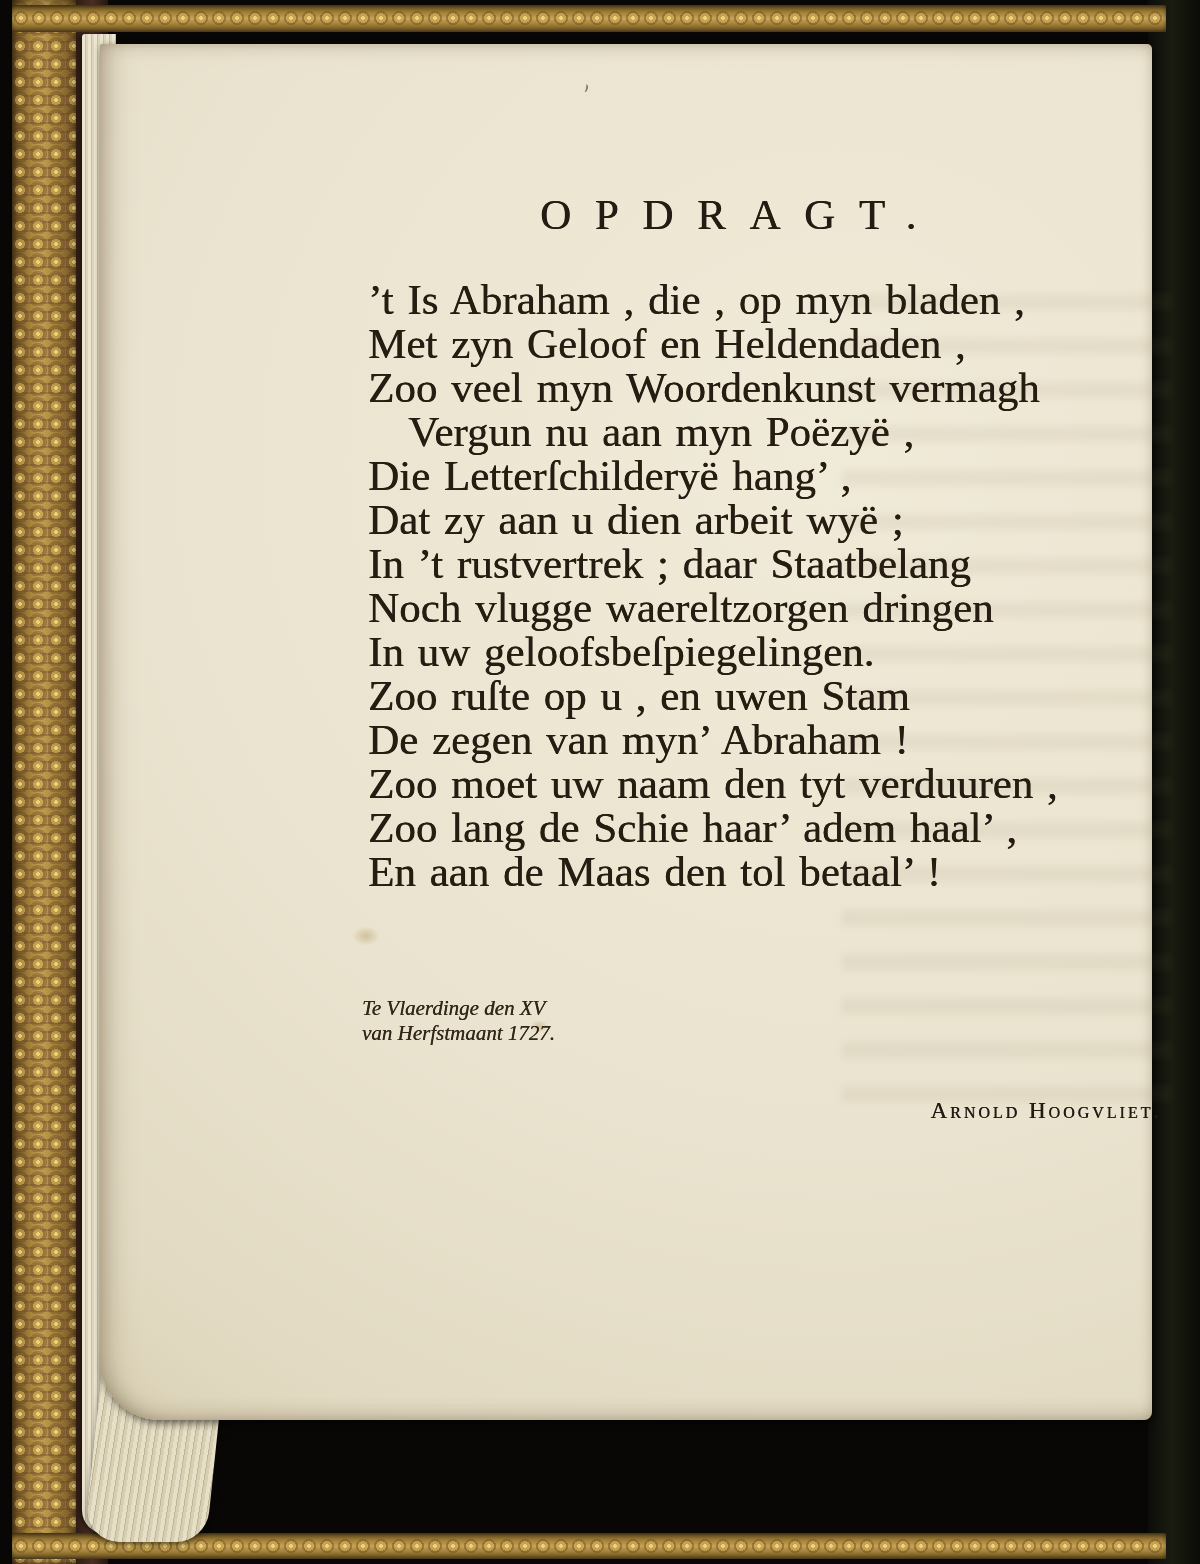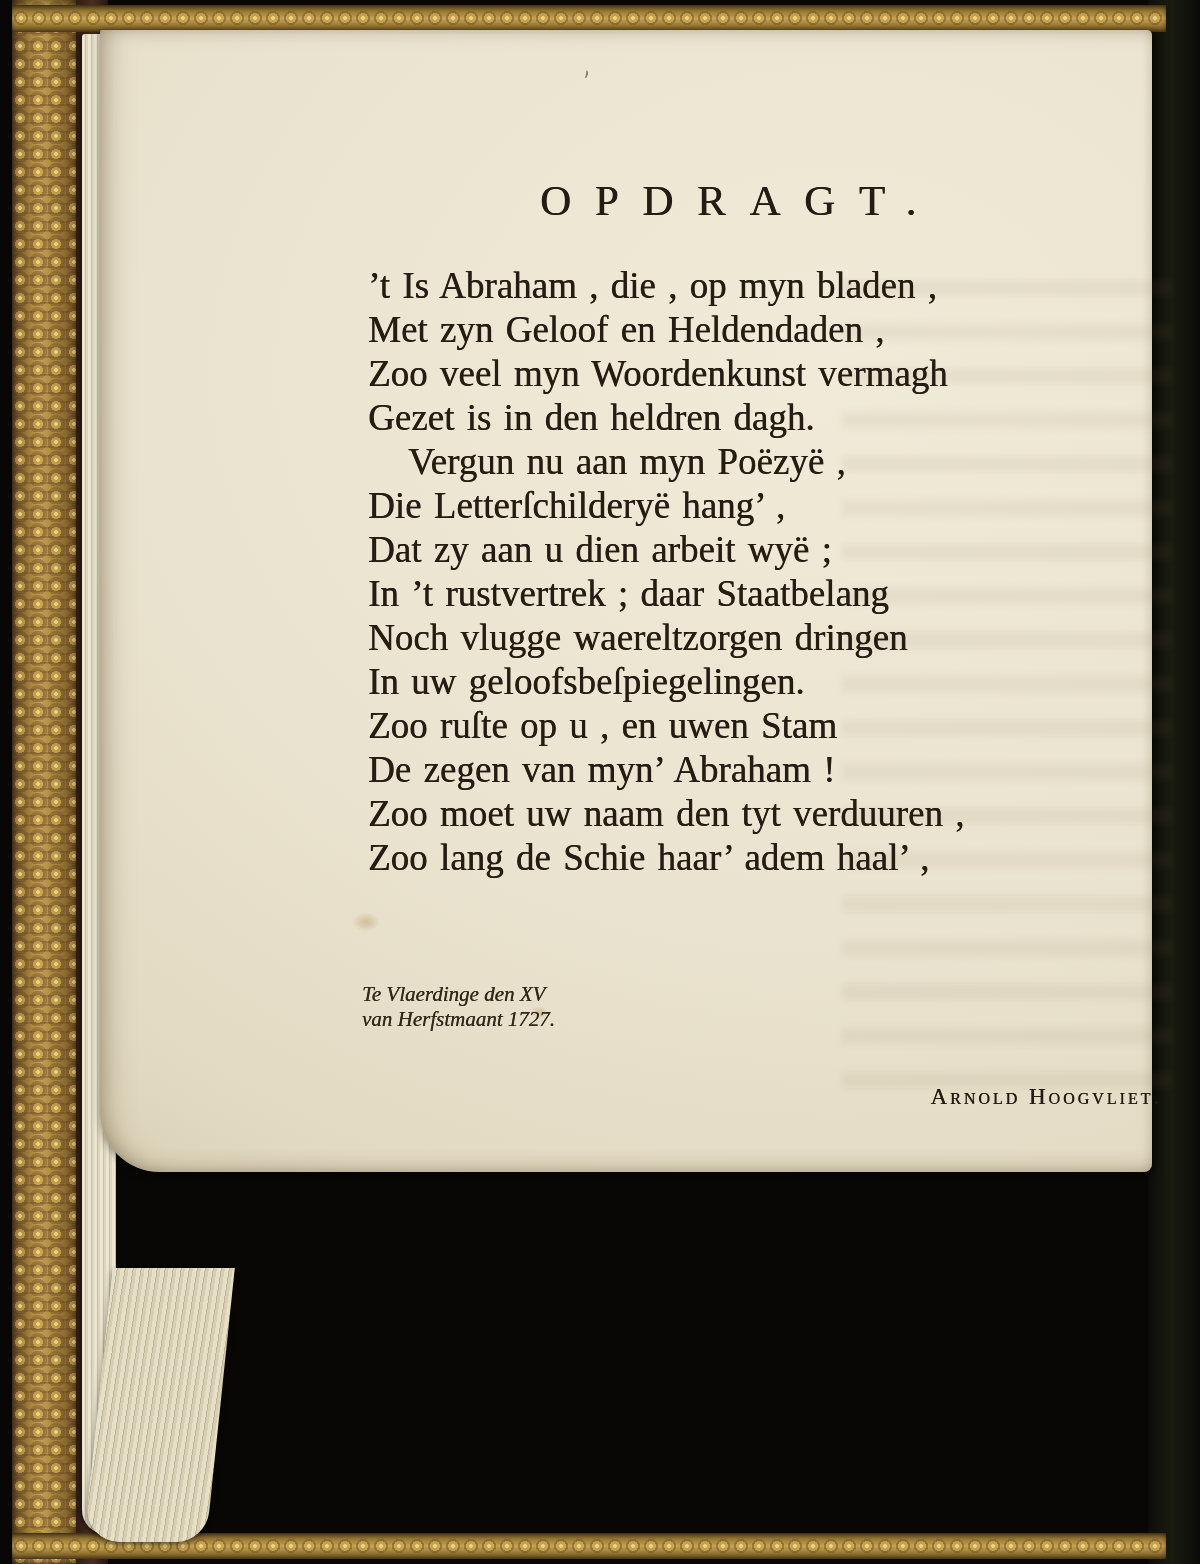--- a/index.html
+++ b/index.html
@@ -65,21 +65,21 @@
   .page-fan {
     position: absolute; left: 84px; top: 1268px; width: 122px; height: 274px;
     background: repeating-linear-gradient(93deg, #e7e0c8 0 4px, #bfb699 4px 5px, #d8cfb2 5px 8px);
     transform: skewX(-6deg); transform-origin: bottom left;
     border-radius: 0 0 30px 36px;
     box-shadow: 0 3px 6px rgba(0,0,0,.45);
   }
 
   
   .page {
-    position: absolute; left: 100px; top: 30px; width: 1052px; height: 1142px;
+    position: absolute; left: 100px; top: 44px; width: 1052px; height: 1376px;
     background: radial-gradient(120% 90% at 70% 30%,
       #f0ead8 0%, #eae3cf 55%, #e2dac2 85%, #d8cfb3 100%);
     border-radius: 2px 5px 8px 60px;
     box-shadow:
       inset 16px 0 30px -14px rgba(95,75,45,.5),
       inset -4px 0 14px -8px rgba(95,75,45,.28),
       inset 0 -10px 22px -12px rgba(95,75,45,.38),
       inset 0 10px 18px -14px rgba(95,75,45,.30),
       2px 3px 9px rgba(0,0,0,.6);
   }
@@ -109,21 +109,21 @@
     position: absolute; top: 146px; left: 258px; width: 764px; margin: 0;
     text-align: center;
     font-size: 43px; font-weight: 400;
     letter-spacing: .55em;
     color: #241b12;
     text-shadow: .4px 0 0 currentColor;
     white-space: nowrap;
   }
   .poem {
     position: absolute; top: 234px; left: 268px; width: 790px;
-    font-size: 37px; line-height: 44px;
+    font-size: 43px; line-height: 44px;
     color: #261c12;
     word-spacing: 3px;
     text-shadow: .4px 0 0 currentColor;
   }
   .poem-line { white-space: nowrap; }
   .poem-line.indent { padding-left: 40px; }
 
   .dateline {
     position: absolute; top: 952px; left: 262px;
     font-style: italic;
@@ -160,31 +160,31 @@
     <div class="stray"></div>
     <div class="spot spot1"></div>
     <div class="spot spot2"></div>
 
     <h1 class="title">OPDRAGT.</h1>
 
     <div class="poem">
       <div class="poem-line">’t Is Abraham , die , op myn bladen ,</div>
       <div class="poem-line">Met zyn Geloof en Heldendaden ,</div>
       <div class="poem-line">Zoo veel myn Woordenkunst vermagh</div>
-      <div class="poem-line">Gezet is in den heldren dagh.</div>
       <div class="poem-line indent">Vergun nu aan myn Poëzyë ,</div>
       <div class="poem-line">Die Letterſchilderyë hang’ ,</div>
       <div class="poem-line">Dat zy aan u dien arbeit wyë ;</div>
       <div class="poem-line">In ’t rustvertrek ; daar Staatbelang</div>
       <div class="poem-line">Noch vlugge waereltzorgen dringen</div>
       <div class="poem-line">In uw geloofsbeſpiegelingen.</div>
       <div class="poem-line">Zoo ruſte op u , en uwen Stam</div>
       <div class="poem-line">De zegen van myn’ Abraham !</div>
       <div class="poem-line">Zoo moet uw naam den tyt verduuren ,</div>
       <div class="poem-line">Zoo lang de Schie haar’ adem haal’ ,</div>
+      <div class="poem-line">En aan de Maas den tol betaal’ !</div>
     </div>
 
     <div class="dateline">
       <div>Te Vlaerdinge den XV</div>
       <div>van Herfstmaant 1727.</div>
     </div>
 
     <div class="signature">Arnold Hoogvliet.</div>
   </div>
 

